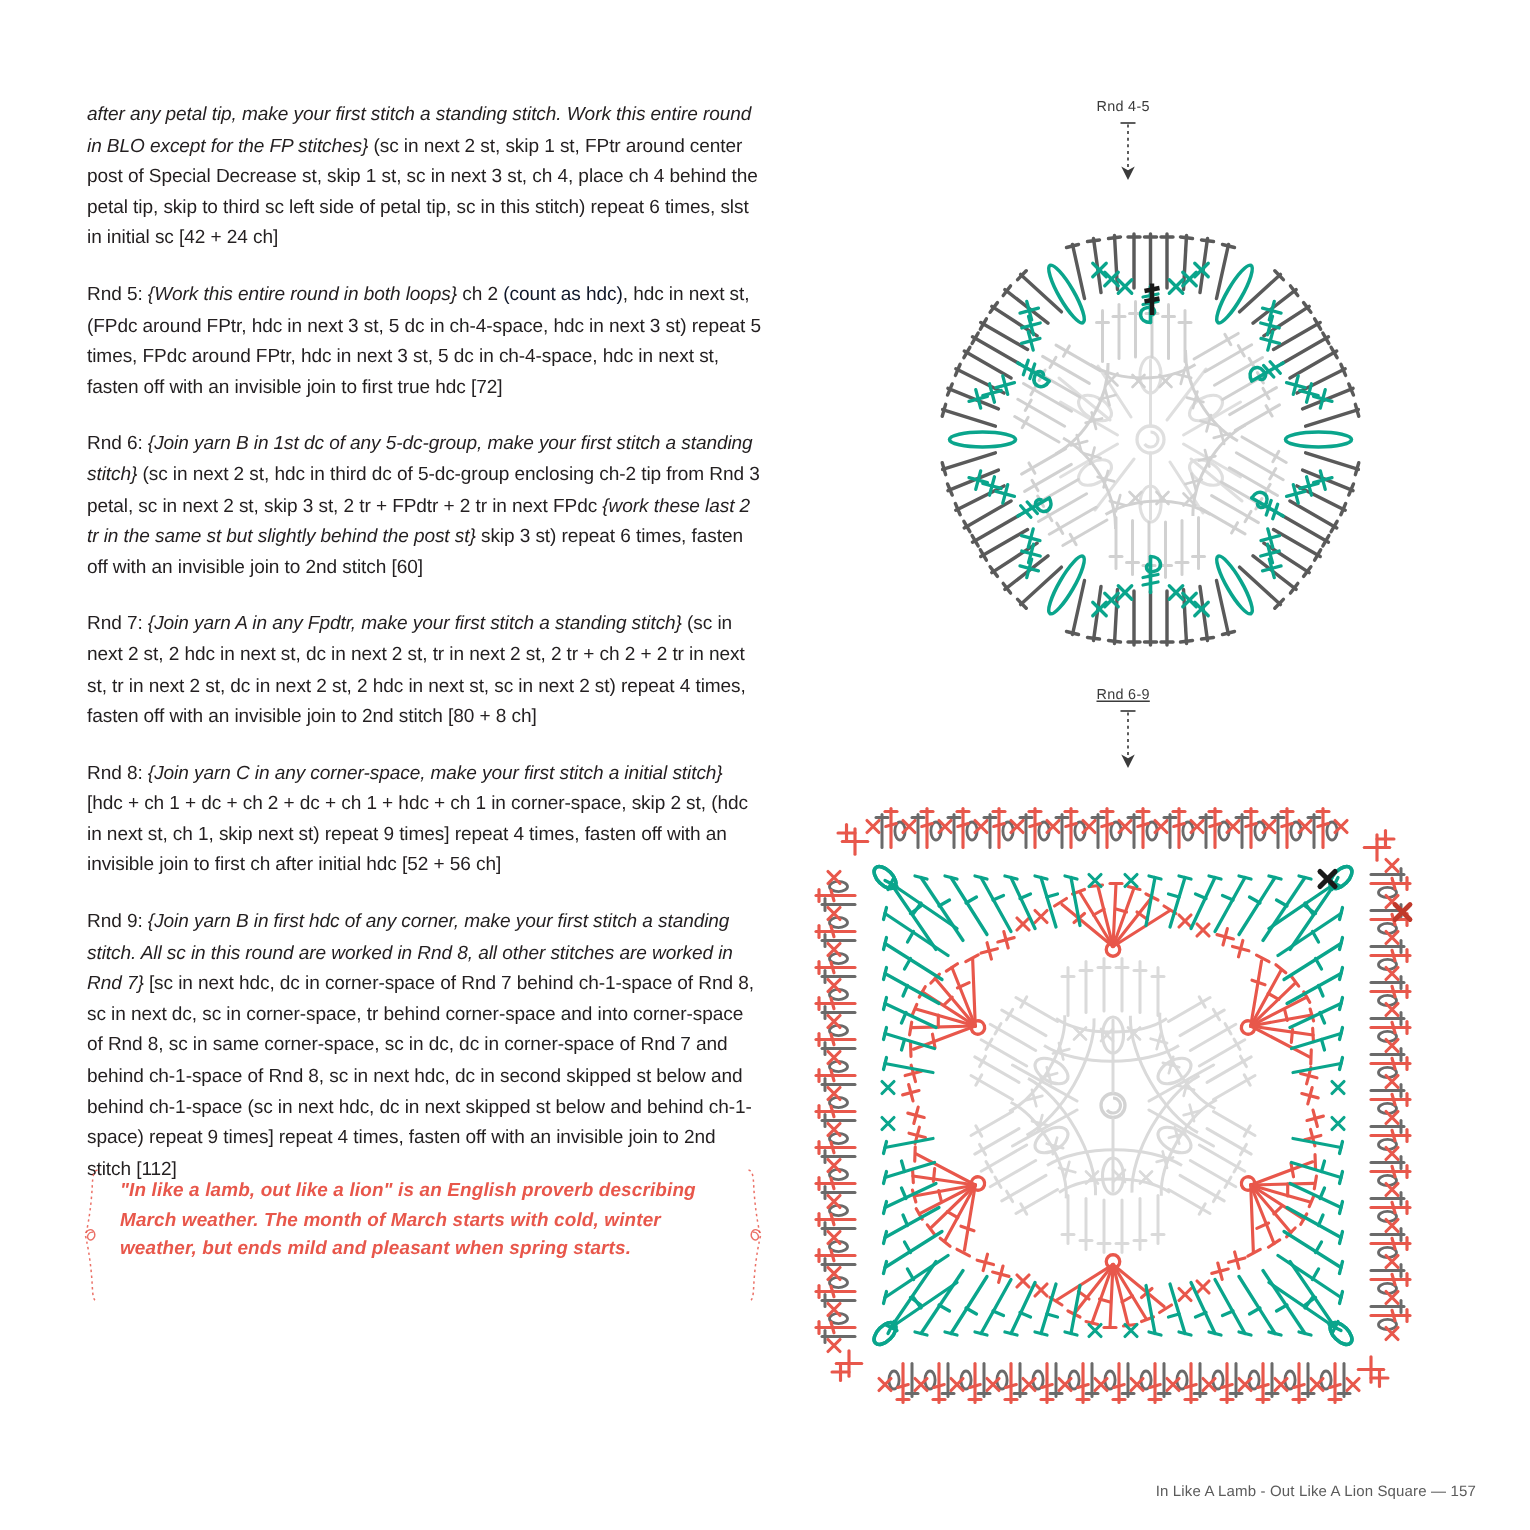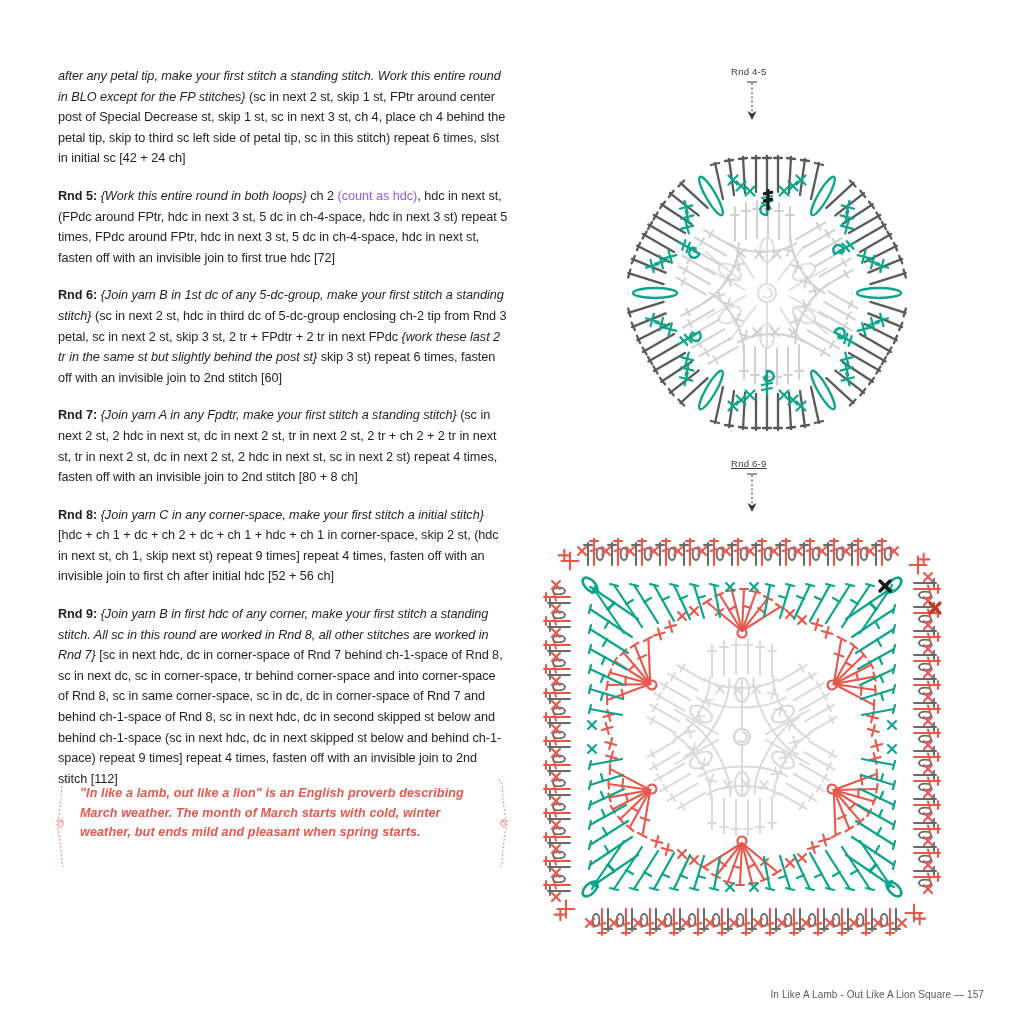--- a/index.html
+++ b/index.html
@@ -27,25 +27,25 @@
     font-size: 12.7px;
     line-height: 20.6px;
     color: #231f20;
     margin: 0 0 17px 0;
     text-align: left;
     letter-spacing: -0.05px;
   }
   .para:last-child { margin-bottom: 16px; }
 
   .rnd-label {
-    font-weight: bold;
+    font-weight: normal;
     font-style: normal;
   }
   .ital { font-style: italic; text-align: center; }
-  .grey { color: #8b5cf6; }
+  .grey { color: #0f172a; }
 
   
 
   
   #quote-box {
     position: absolute;
     left: 56px;
     top: 778px;
     width: 452px;
     height: 92px;

